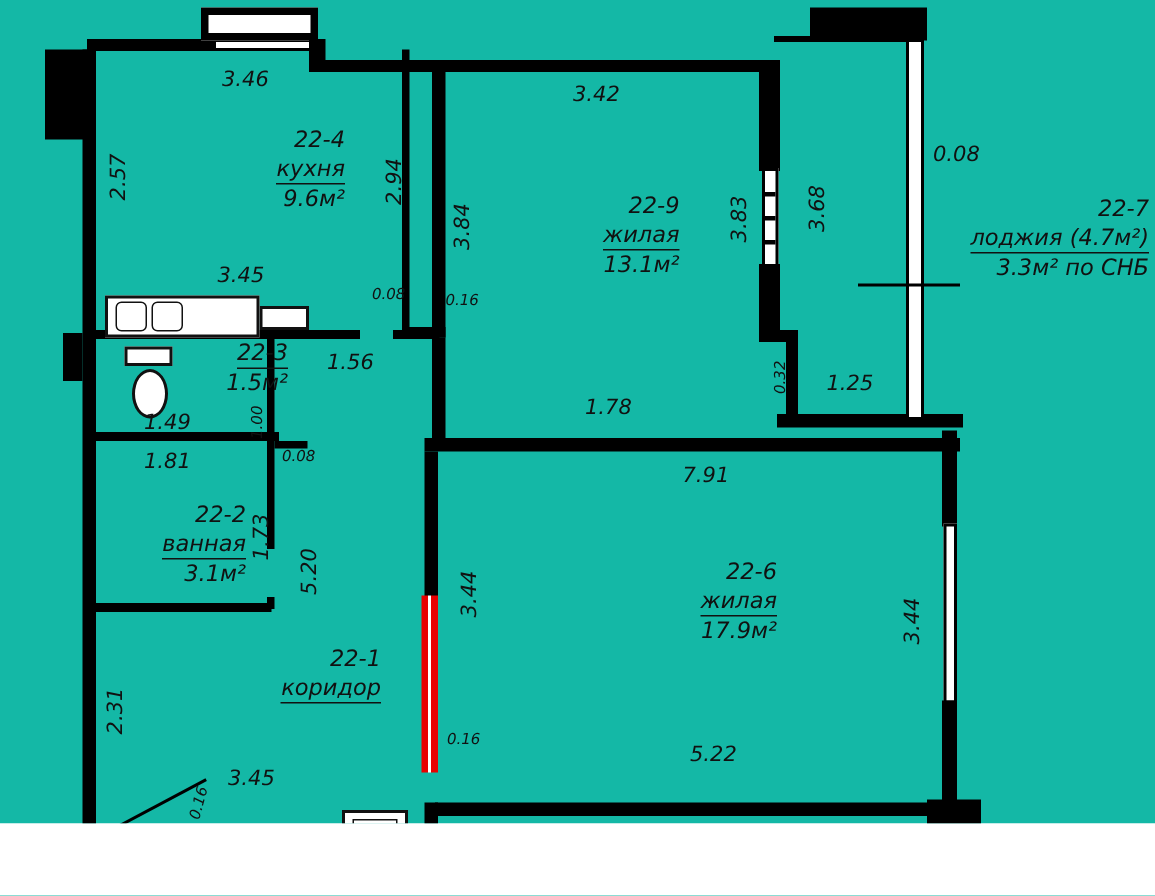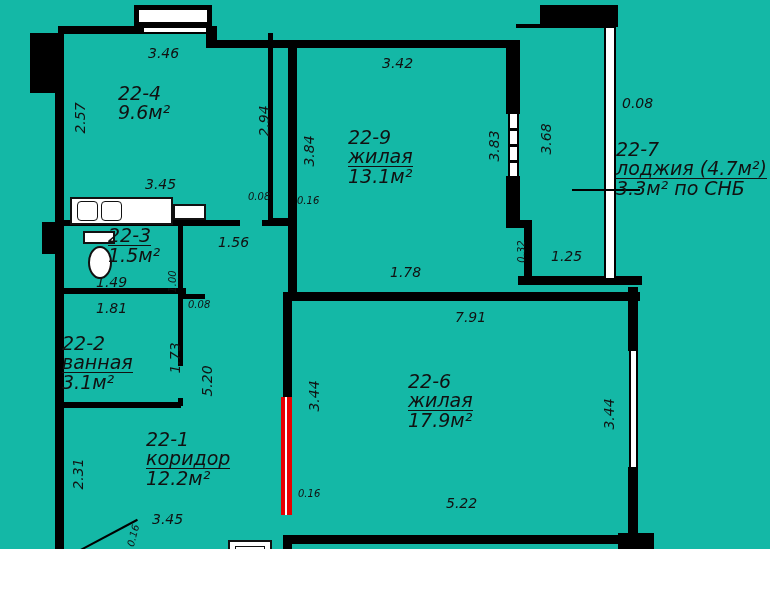--- a/index.html
+++ b/index.html
@@ -10,22 +10,22 @@
   .hollow{position:absolute;background:#fff;border:5px solid #000;box-sizing:border-box;}
   .thin{position:absolute;background:#000;}
   .fix{position:absolute;border:2px solid #111;box-sizing:border-box;background:#fff;}
   .fix.rnd{border-radius:4px;border-width:1.5px;}
   .fix.oval{border-radius:50%;}
   .fix.lite{border-width:1px;}
   .dim{position:absolute;font-style:italic;font-size:14px;color:#111;white-space:nowrap;}
   .dim.sm{font-size:10px;}
   .dim.v{transform:rotate(-90deg);}
   .dim.diag{transform:rotate(-75deg);}
-  .room{position:absolute;text-align:left;font-style:italic;color:#111;
-        font-size:19px;line-height:19px;white-space:nowrap;}
+  .room{position:absolute;text-align:right;font-style:italic;color:#111;
+        font-size:15px;line-height:19px;white-space:nowrap;}
   .room .u{display:inline-block;border-bottom:1px solid #111;padding-bottom:0px;}
   .redwall{position:absolute;left:281px;top:397px;width:11px;height:118px;
         background:linear-gradient(90deg,#e80000 0 4px,#ffffff 4px 6px,#e80000 6px 11px);}
   .leader{position:absolute;background:#000;height:2px;}
 </style>
 </head>
 <body>
 
 <div class="plan">
 
@@ -115,54 +115,54 @@
   <div class="dim sm" style="left:188px;top:299px">0.08</div>
   <div class="dim" style="left:455px;top:309px">7.91</div>
   <div class="dim v" style="left:159px;top:350px">1.73</div>
   <div class="dim v" style="left:191px;top:373px">5.20</div>
   <div class="dim v" style="left:298px;top:388px">3.44</div>
   <div class="dim v" style="left:593px;top:406px">3.44</div>
   <div class="dim v" style="left:62px;top:466px">2.31</div>
   <div class="dim" style="left:152px;top:511px">3.45</div>
   <div class="dim sm diag" style="left:122px;top:530px">0.16</div>
   <div class="dim sm" style="left:298px;top:488px">0.16</div>
-  <div class="dim" style="left:446px;top:495px">5.22</div>
+  <div class="dim" style="left:460px;top:495px">5.22</div>
 
   <div class="room" style="left:118px;top:84px;width:112px">
     <div>22-4</div>
+    <div><span class="u">кухня</span></div>
     <div>9.6м²</div>
   </div>
 
   <div class="room" style="left:348px;top:128px;width:105px">
     <div>22-9</div>
     <div><span class="u">жилая</span></div>
     <div>13.1м²</div>
   </div>
 
-  <div class="room" style="left:616px;top:140px;width:150px">
+  <div class="room" style="left:616px;top:130px;width:150px">
     <div>22-7</div>
     <div><span class="u">лоджия (4.7м²)</span></div>
     <div>3.3м² по СНБ</div>
   </div>
 
   <div class="room" style="left:108px;top:226px;width:84px">
     <div><span class="u">22-3</span></div>
     <div>1.5м²</div>
   </div>
 
   <div class="room" style="left:62px;top:334px;width:102px">
     <div>22-2</div>
     <div><span class="u">ванная</span></div>
     <div>3.1м²</div>
   </div>
 
   <div class="room" style="left:146px;top:430px;width:108px">
     <div>22-1</div>
     <div><span class="u">коридор</span></div>
-    <div>12.2м²</div>
   </div>
 
   <div class="room" style="left:408px;top:372px;width:110px">
     <div>22-6</div>
     <div><span class="u">жилая</span></div>
     <div>17.9м²</div>
   </div>
 
 </div>
 

